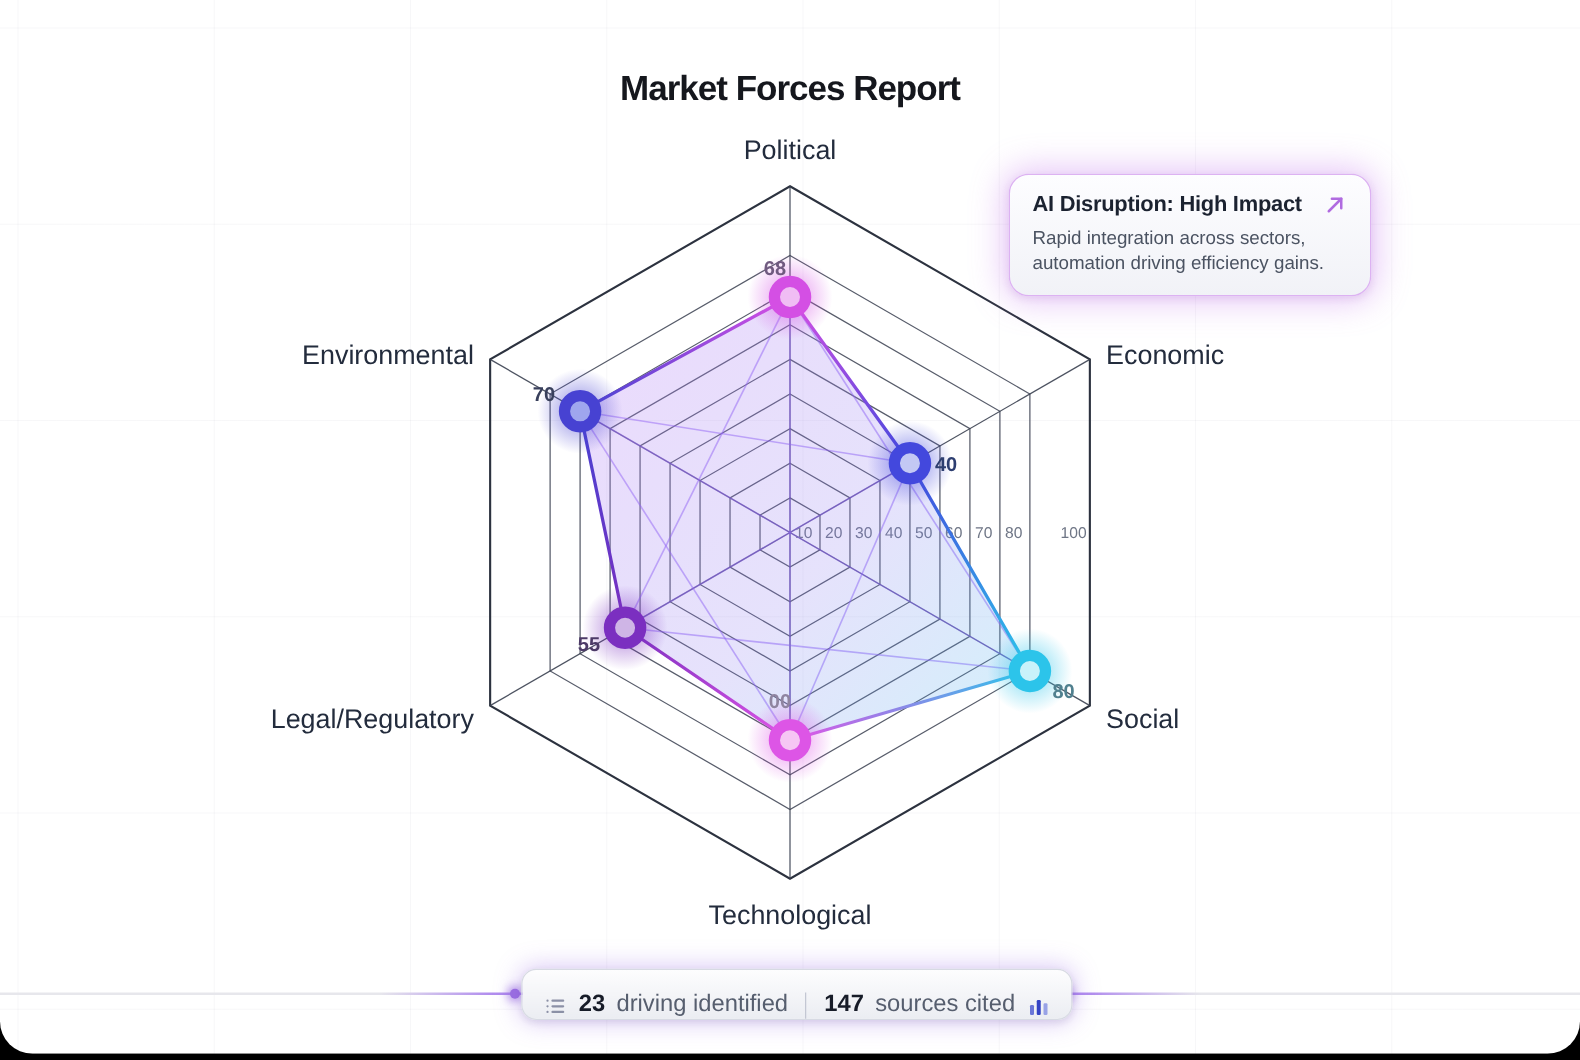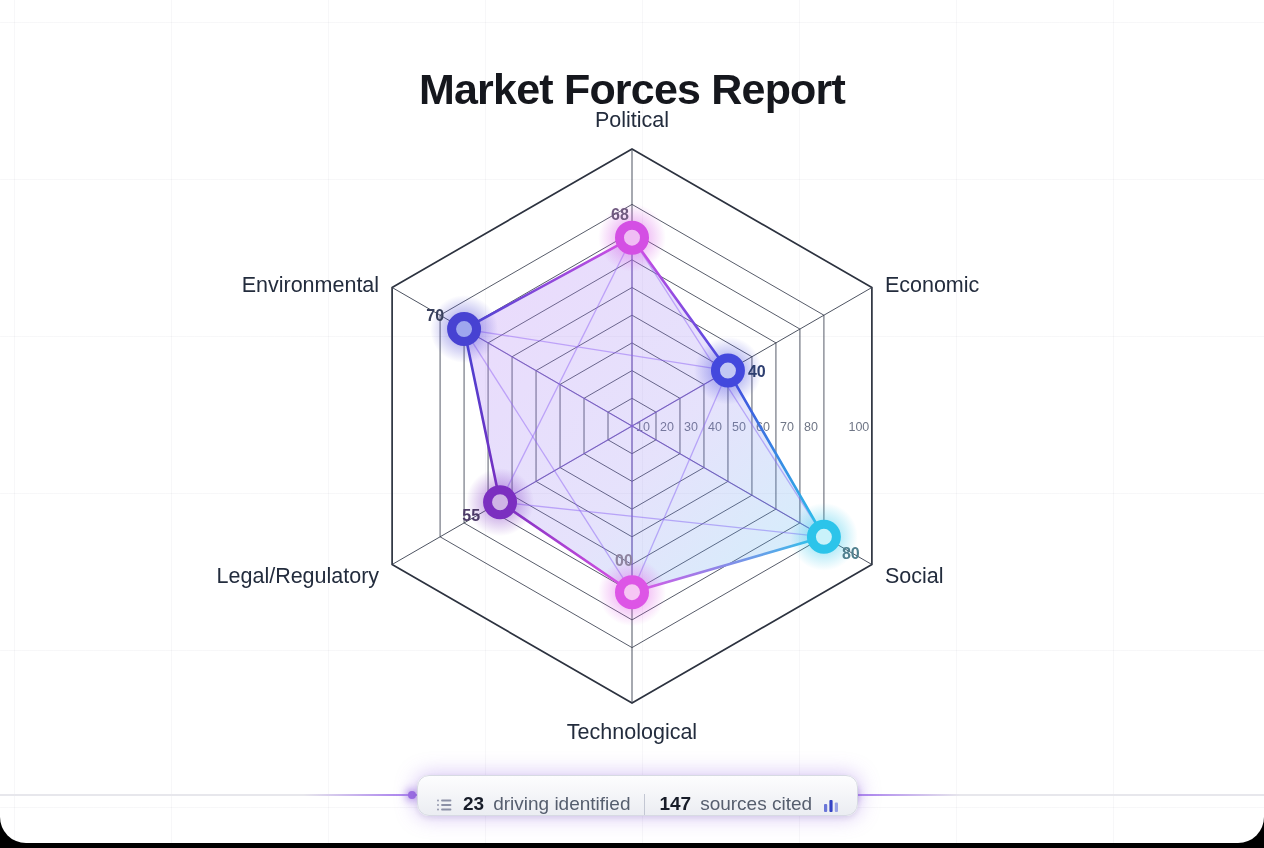--- a/index.html
+++ b/index.html
@@ -13,21 +13,21 @@
     background-color:#ffffff;
     background-image:
       linear-gradient(rgba(70,70,110,0.045) 1px, transparent 1px),
       linear-gradient(90deg, rgba(70,70,110,0.045) 1px, transparent 1px);
     background-size:157px 157px;
     background-position:14px 22px;
     border-radius:0 0 26px 26px;
   }
   .page-title{
     position:absolute;left:0;top:36px;width:100%;
-    text-align:center;font-size:43px;font-weight:700;color:#15171d;
+    text-align:center;font-size:28px;font-weight:700;color:#15171d;
     letter-spacing:-0.8px;
   }
   #radar{position:absolute;left:0;top:0;}
 
   
   .card{
     position:absolute;box-sizing:border-box;
     background:linear-gradient(180deg,#fdfdff 0%,#f1f2f7 100%);
     border-radius:16px;padding:13px 18px 14px 18px;
   }
@@ -221,20 +221,32 @@
       <circle cx="464.07767420619734" cy="329.04999999999995" r="12.5" fill="#9fa6ee" stroke="#4742d2" stroke-width="9"></circle>
       <text x="444.07767420619734" y="321.04999999999995" text-anchor="end" font-size="16" font-weight="600" fill="#39405c">70</text>
       <text x="632" y="127" text-anchor="middle" font-size="21.5" fill="#232c3d">Political</text>
       <text x="884.8890368482895" y="291.5" text-anchor="start" font-size="21.5" fill="#232c3d">Economic</text>
       <text x="884.8890368482895" y="582.5" text-anchor="start" font-size="21.5" fill="#232c3d">Social</text>
       <text x="632" y="739" text-anchor="middle" font-size="21.5" fill="#232c3d">Technological</text>
       <text x="379.1109631517105" y="582.5" text-anchor="end" font-size="21.5" fill="#232c3d">Legal/Regulatory</text>
       <text x="379.1109631517105" y="291.5" text-anchor="end" font-size="21.5" fill="#232c3d">Environmental</text>
     </svg>
 
+  <div class="card" id="card-ai">
+    <div class="card-title-row">
+      <span class="card-title">AI Disruption: High Impact</span>
+      <span class="card-icon">
+        <svg width="20" height="20" viewBox="0 0 24 24" fill="none" stroke="#b06be0" stroke-width="2.4" stroke-linecap="round" stroke-linejoin="round">
+          <path d="M6 18 L18 6"></path>
+            <path d="M9 6 H18 V15"></path>
+        </svg>
+      </span>
+    </div>
+    <div class="card-body">Rapid integration across sectors, automation driving efficiency gains.</div>
+  </div>
 
 
 
   <div class="status-line"></div>
   <div class="status-dot" id="status-dot-left"></div>
   <div class="status-dot" id="status-dot-right"></div>
 
   <div class="status-pill">
     <span class="card-icon">
       <svg width="20" height="20" viewBox="0 0 20 20" fill="none" stroke="#8b90a6" stroke-width="1.8" stroke-linecap="round">

